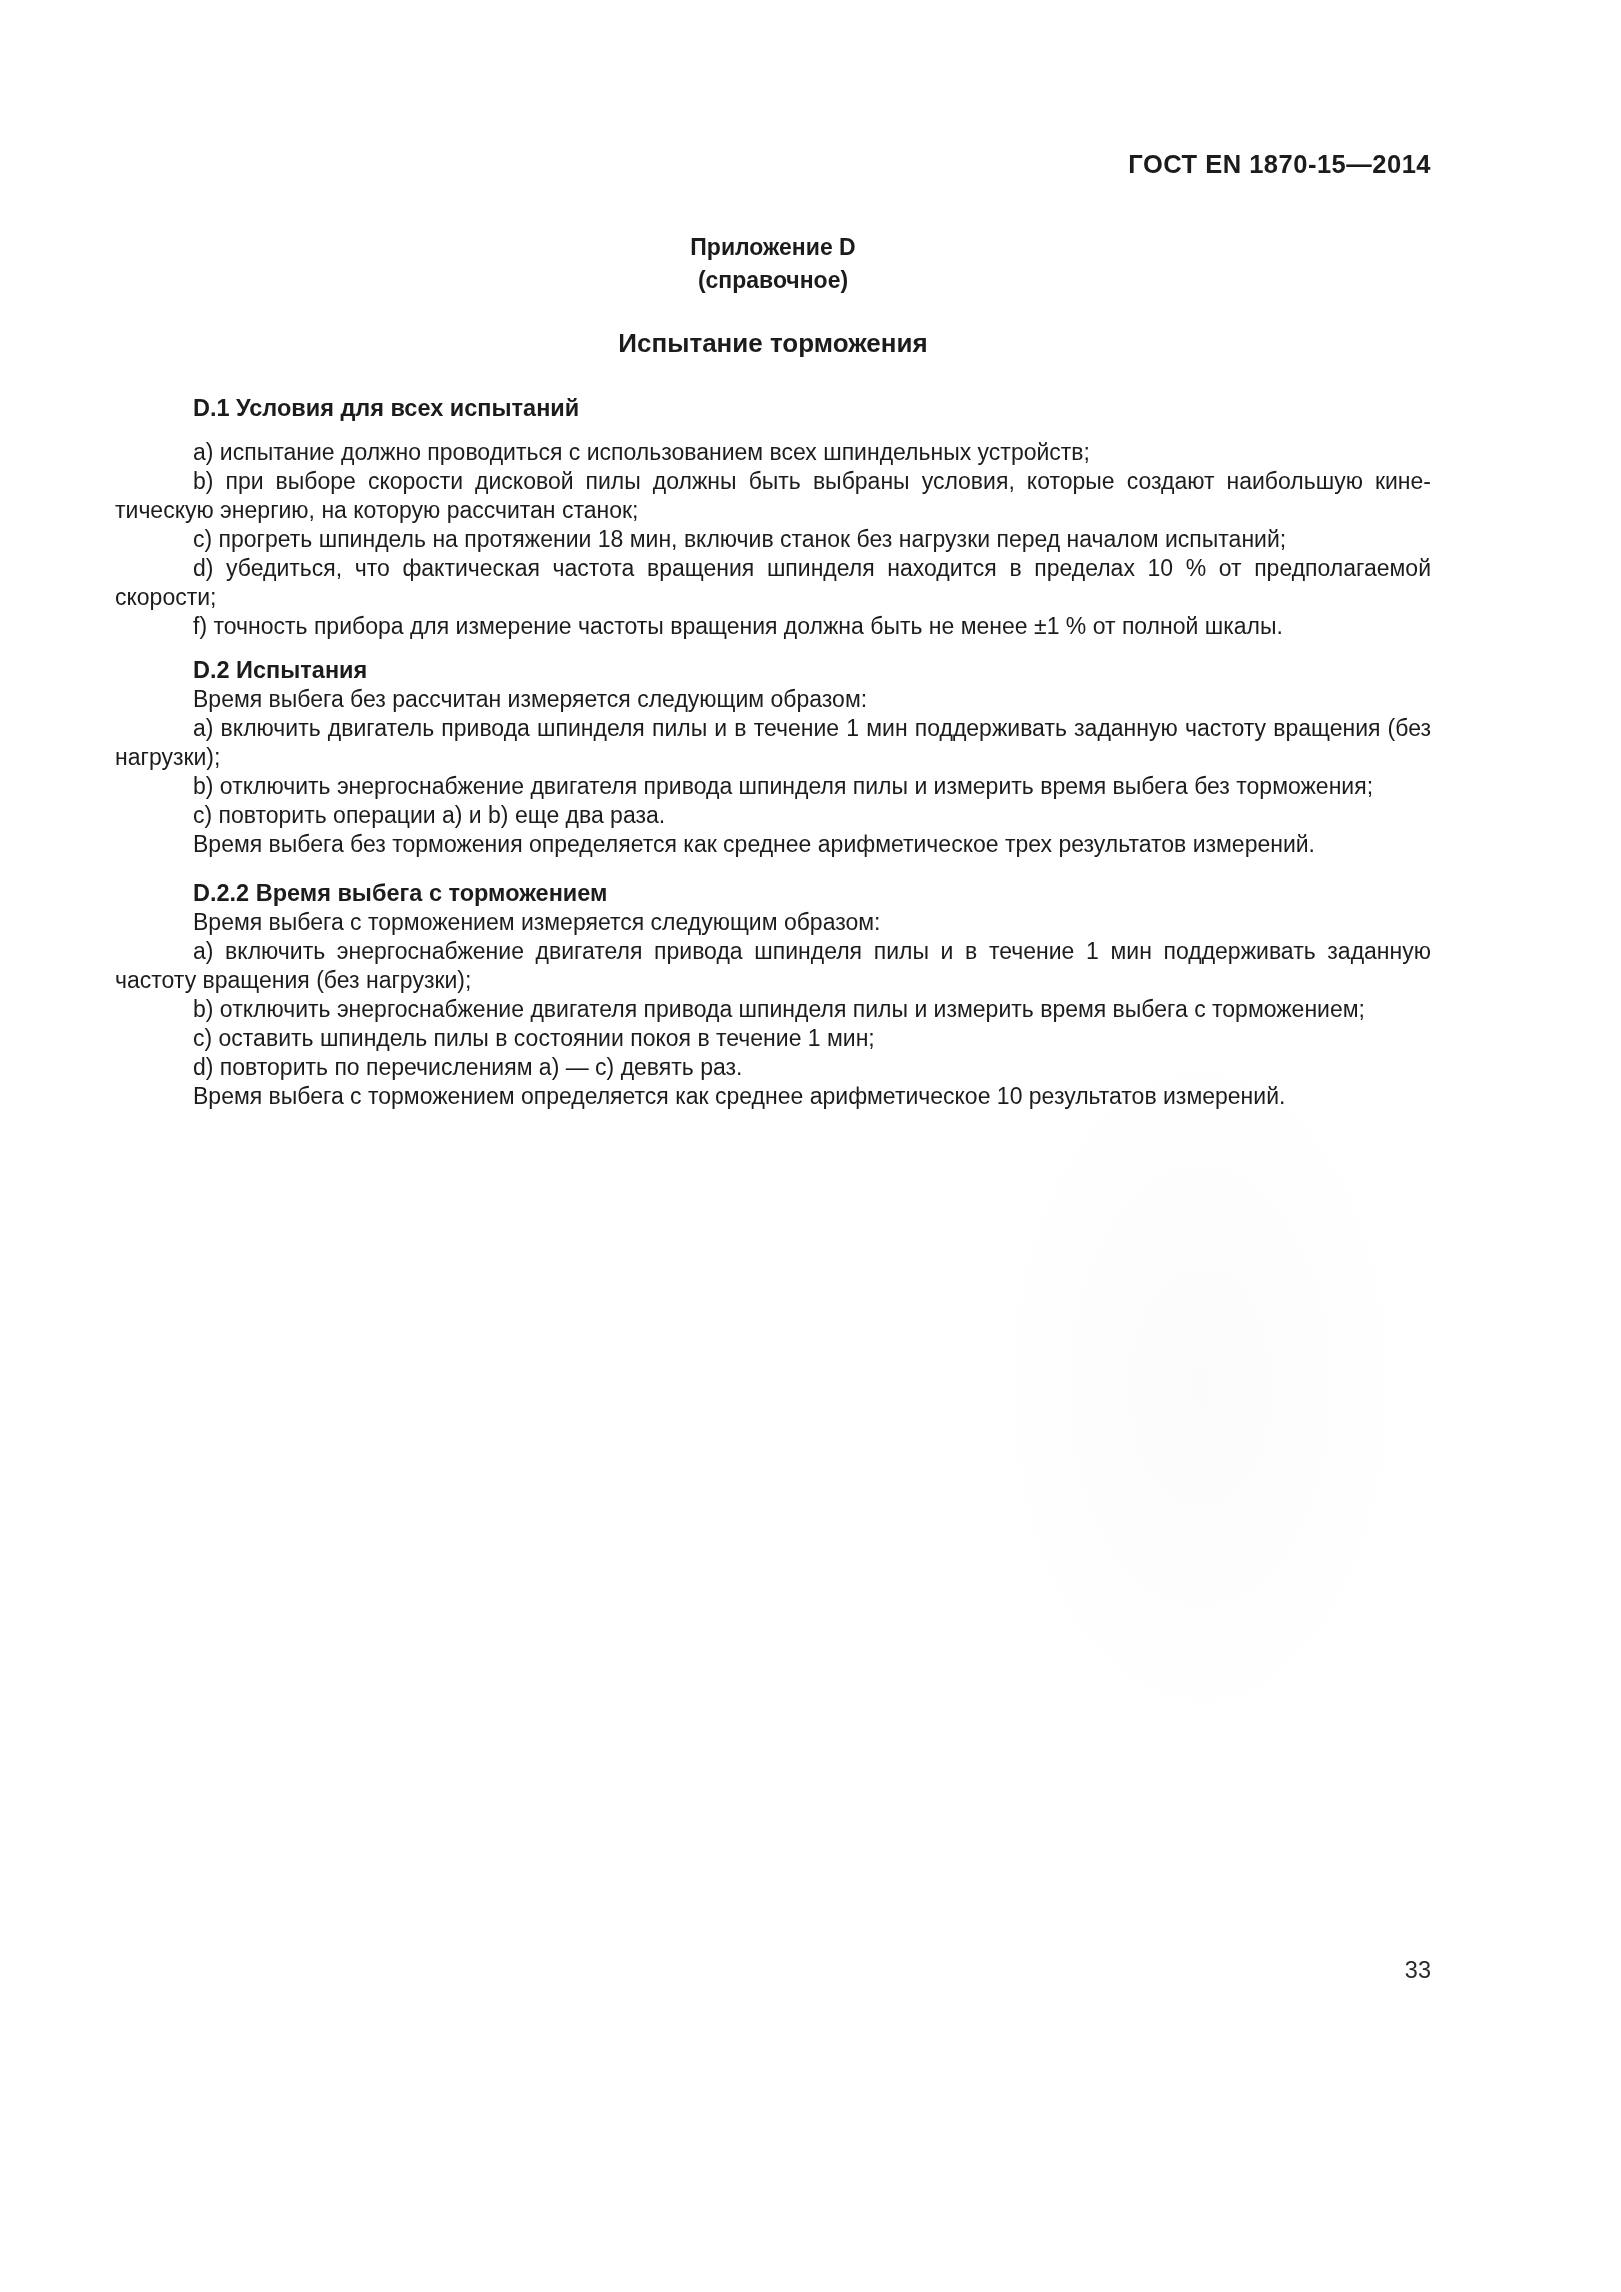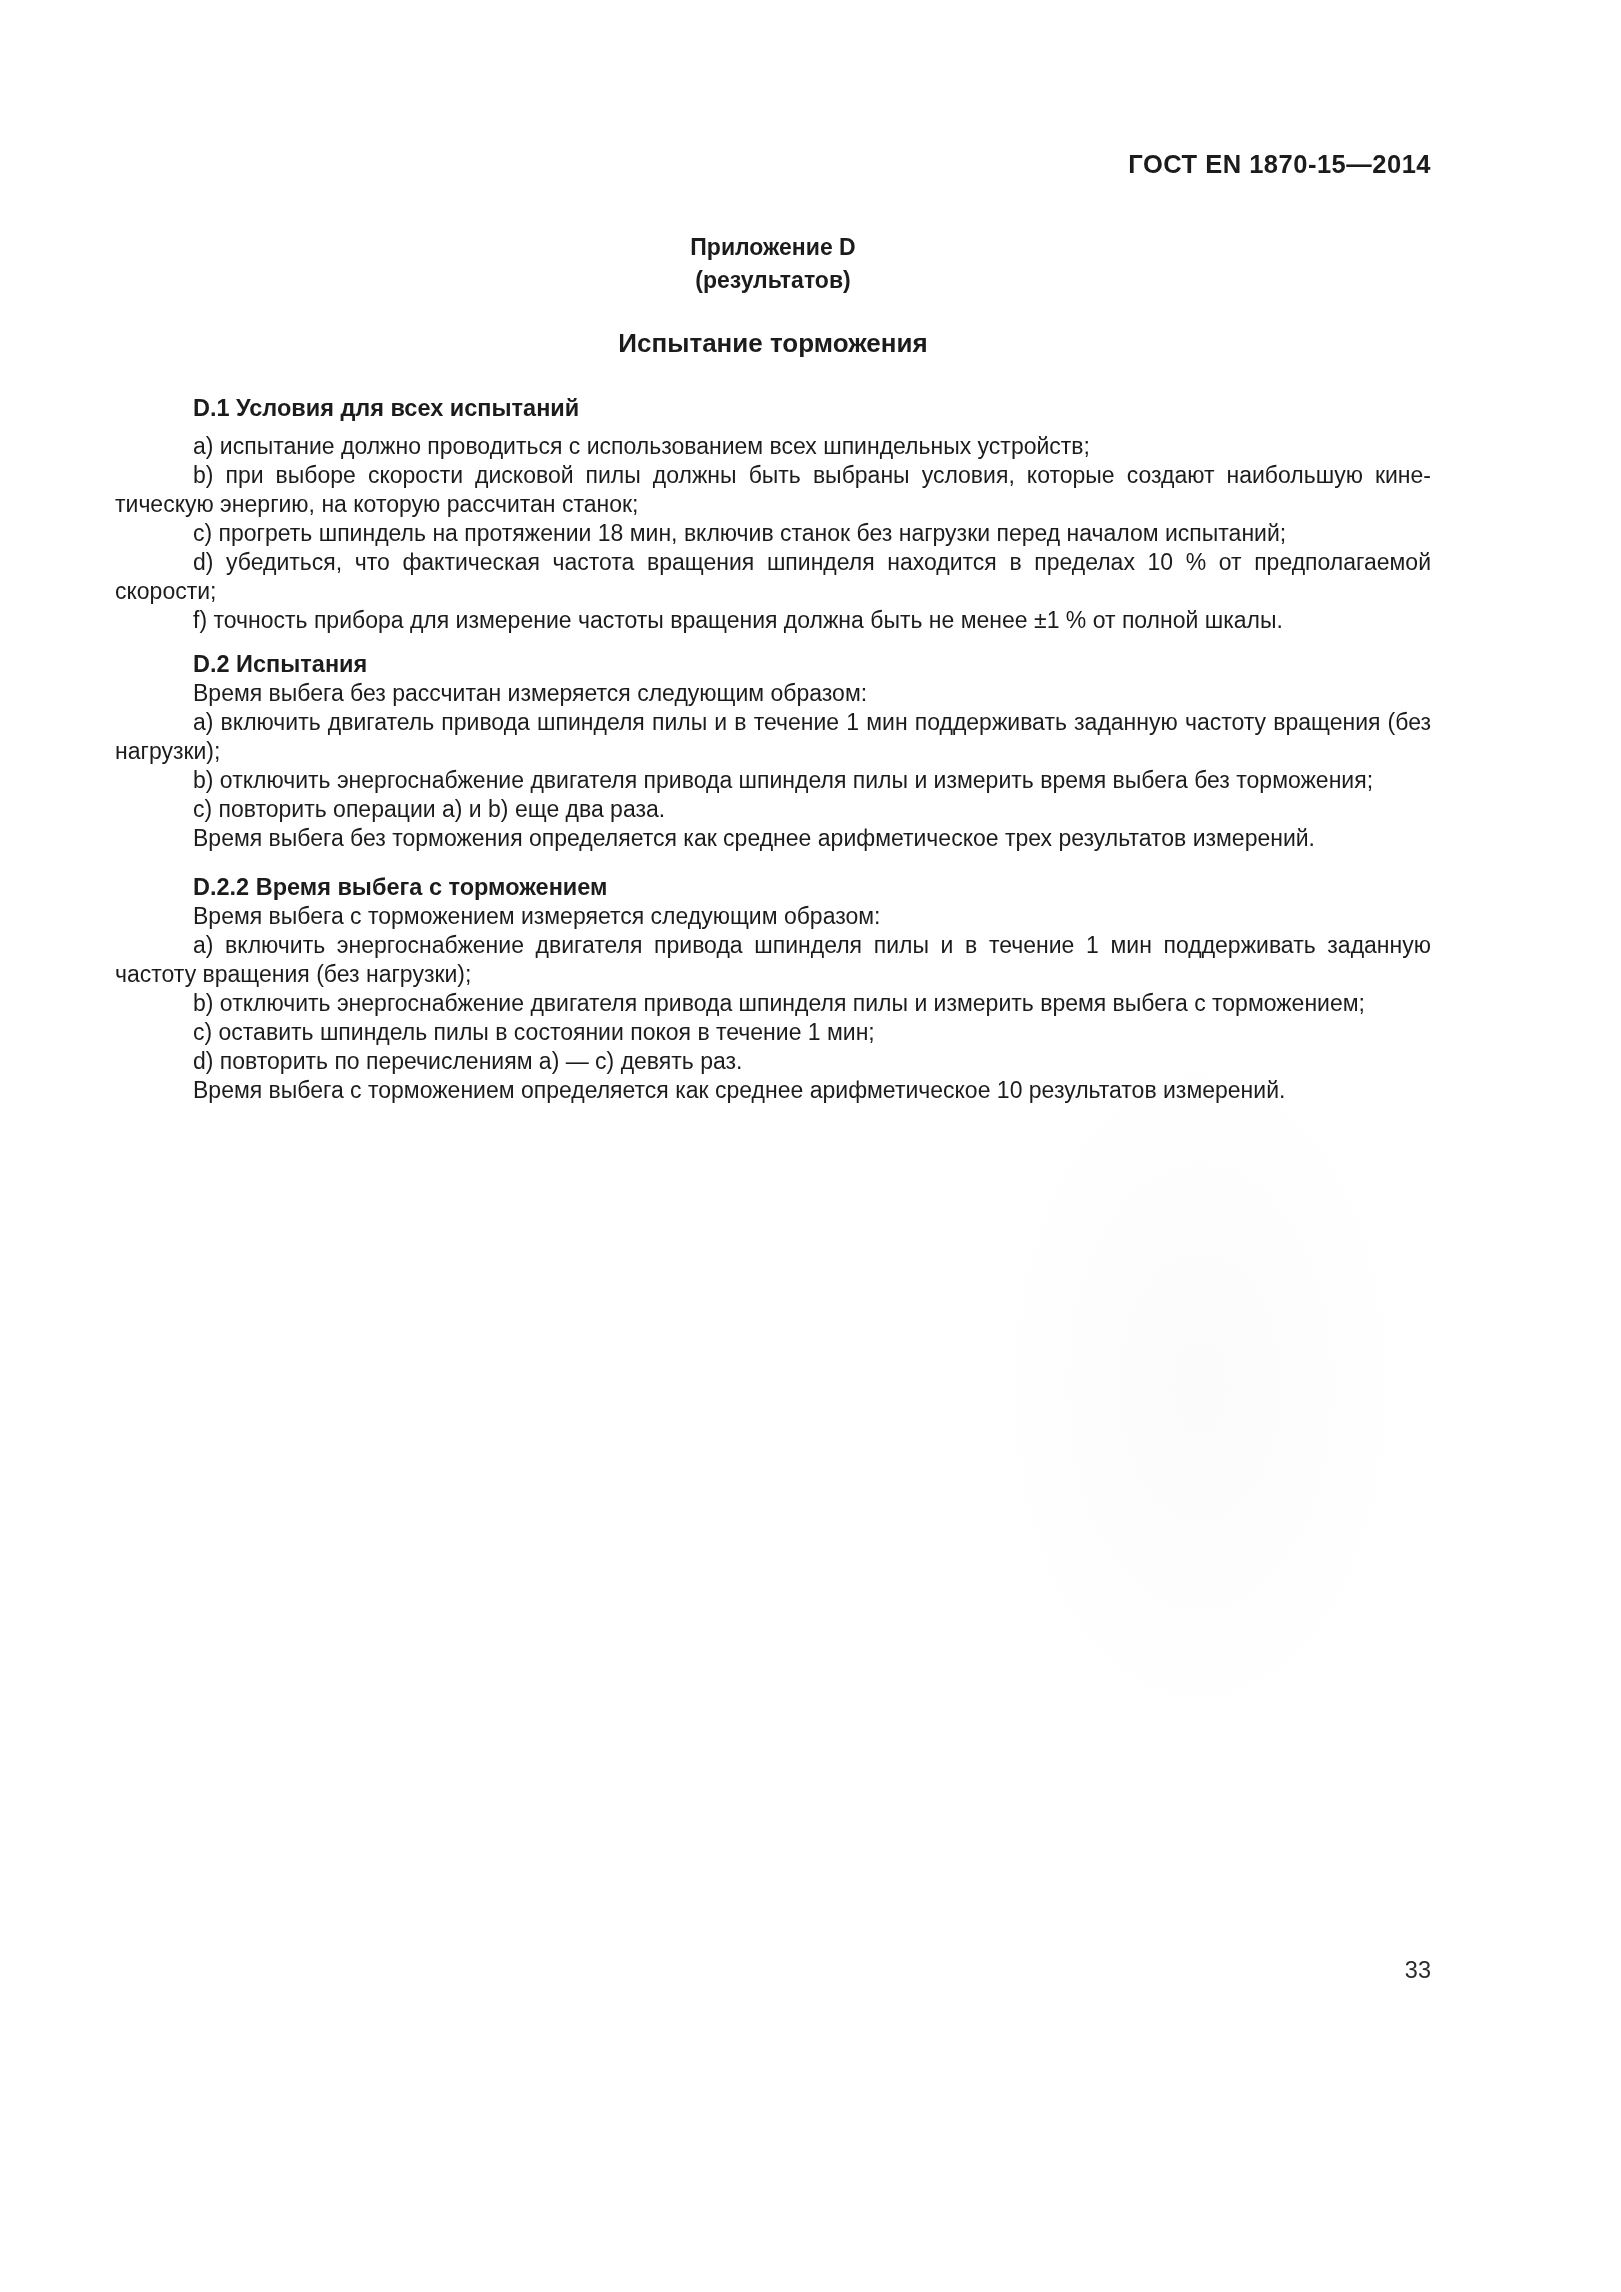--- a/index.html
+++ b/index.html
@@ -44,21 +44,21 @@
   .sec-heading, .subsec-heading {
     font-size: 23.5px;
     line-height: 29px;
     font-weight: bold;
     margin: 0;
     padding-left: 78px;
     text-align: left;
   }
   .sec-heading.first {
     margin-top: 33px;
-    margin-bottom: 9px;
+    margin-bottom: 15px;
   }
   .sec-heading.solo {
     margin-top: 14.7px;
     margin-bottom: 0;
   }
   .subsec-heading {
     margin-top: 20.6px;
     margin-bottom: 0;
   }
   .paras p.para {
@@ -94,21 +94,21 @@
 <div class="page">
 
   <div class="scan-artifact"></div>
 
   <header class="doc-header">
     <span>ГОСТ EN 1870-15—2014</span>
   </header>
 
   <div class="annex-block">
     <div class="annex-line">Приложение D</div>
-    <div class="annex-line">(результатов)</div>
+    <div class="annex-line">(справочное)</div>
     <div class="doc-title">Испытание торможения</div>
   </div>
 
   <section class="section">
     <h2 class="sec-heading first">D.1 Условия для всех испытаний</h2>
     <div class="paras">
         <p class="para">a) испытание должно проводиться с использованием всех шпиндельных устройств;</p>
         <p class="para">b) при выборе скорости дисковой пилы должны быть выбраны условия, которые создают наибольшую кине-тическую энергию, на которую рассчитан станок;</p>
         <p class="para">c) прогреть шпиндель на протяжении 18 мин, включив станок без нагрузки перед началом испытаний;</p>
         <p class="para">d) убедиться, что фактическая частота вращения шпинделя находится в пределах 10 % от предполагаемой скорости;</p>

